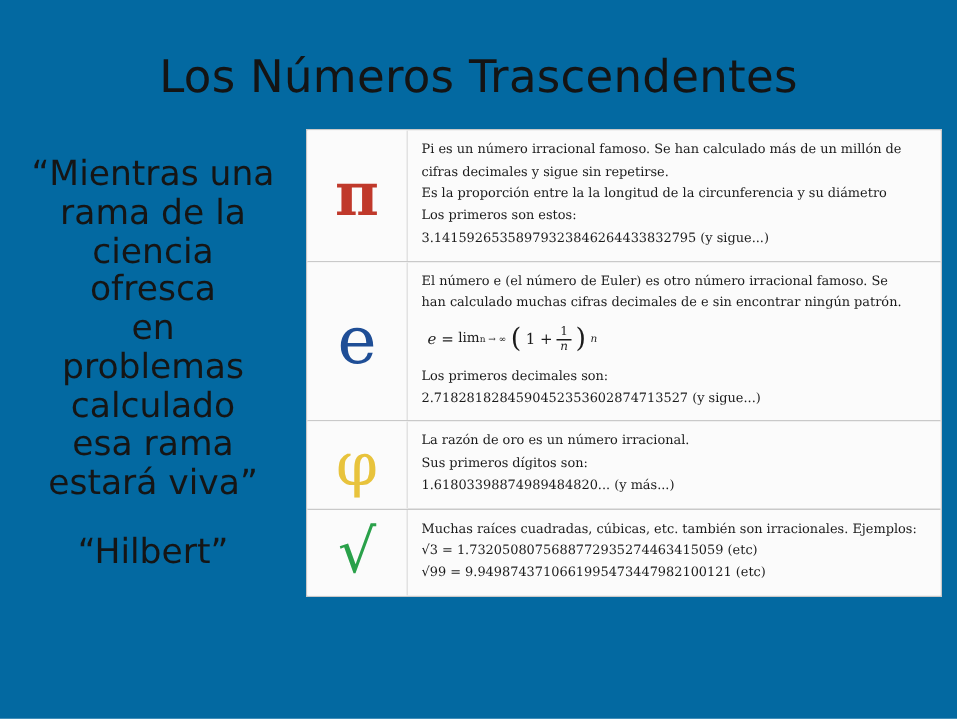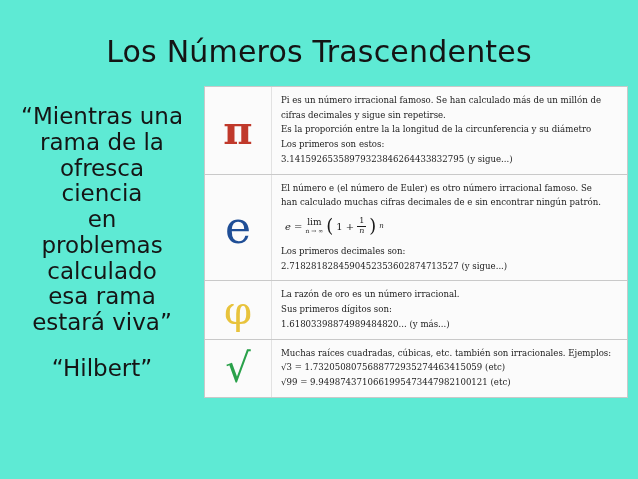--- a/index.html
+++ b/index.html
@@ -10,21 +10,21 @@
     width: 638px;
     height: 479px;
     background: #ffffff;
     font-family: "Liberation Sans", sans-serif;
     overflow: hidden;
     position: relative;
   }
   .slide {
     position: absolute;
     inset: 0;
-    background: #5eead4;
+    background: #0369a1;
   }
   .slide-title {
     position: absolute;
     top: 34px;
     left: 0;
     width: 638px;
     text-align: center;
     font-size: 30px;
     color: #141414;
     font-family: "DejaVu Sans", sans-serif;
@@ -117,21 +117,21 @@
     font-family: "DejaVu Serif", serif;
     font-size: 10px;
     color: #1b1b1b;
     margin: 8px 0 10px 4px;
     display: flex;
     align-items: center;
     gap: 3px;
   }
   .formula .lim {
     display: inline-flex;
-    flex-direction: column;
+    flex-direction: row;
     align-items: center;
     font-size: 9px;
     line-height: 1;
     text-align: right;
   }
   .formula .lim .sub { font-size: 6px; margin-top: 1px; }
   .formula .frac {
     display: inline-flex;
     flex-direction: column;
     align-items: center;
@@ -148,22 +148,22 @@
 </head>
 <body>
 
 <div class="slide">
 
   <div class="slide-title">Los Números Trascendentes</div>
 
   <div class="quote-block">
     <span class="quote-line">“Mientras una</span>
     <span class="quote-line">rama de la</span>
+    <span class="quote-line">ciencia</span>
     <span class="quote-line">ofresca</span>
-    <span class="quote-line">ciencia</span>
     <span class="quote-line">en</span>
     <span class="quote-line">problemas</span>
     <span class="quote-line">calculado</span>
     <span class="quote-line">esa rama</span>
     <span class="quote-line">estará viva”</span>
     <span class="quote-author">“Hilbert”</span>
   </div>
 
   <div class="table-wrap">
 

